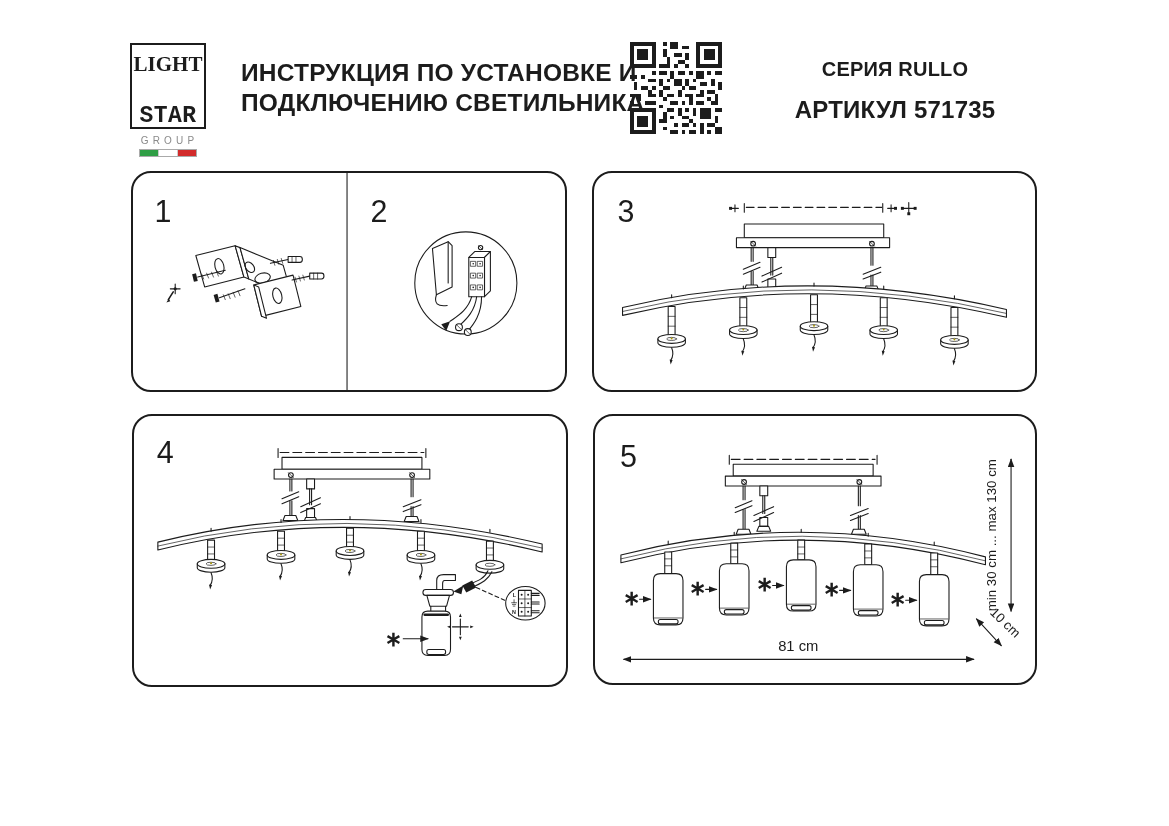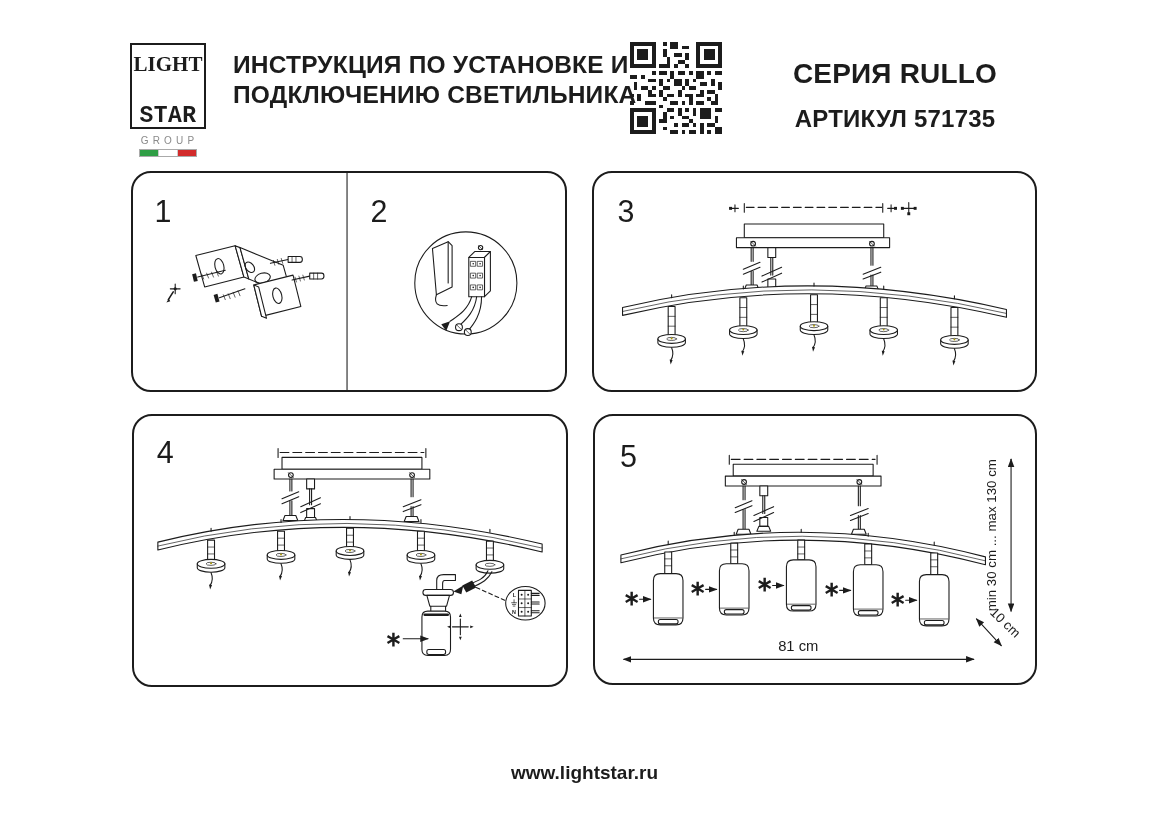--- a/index.html
+++ b/index.html
@@ -13,27 +13,27 @@
         line-height:20px;margin-top:9px;letter-spacing:0px;}
   .logo-word2{font-family:Liberation Mono, monospace;font-weight:700;font-size:23px;
         line-height:21px;letter-spacing:0.5px;margin-top:32px;}
   .logo-word3{font-size:10px;letter-spacing:4.2px;color:#8a8a8a;margin-top:8px;text-indent:3px;}
   .logo-flag{display:flex;width:56px;height:6px;margin:3px auto 0;border:1px solid #aaa;}
   .logo-flag span{flex:1;}
   .fg-green{background:#2f9e45;}
   .fg-white{background:#ffffff;border-left:1px solid #ccc;border-right:1px solid #ccc;}
   .fg-red{background:#d22b2b;}
 
-  .title{position:absolute;left:233px;top:50px;margin:0;font-size:24.5px;font-weight:700;
+  .title{position:absolute;left:233px;top:50px;margin:8px;font-size:24.5px;font-weight:700;
          line-height:30px;letter-spacing:0.2px;color:#1c1c1c;}
 
   .qr{position:absolute;left:630px;top:42px;width:92px;height:93px;}
 
   .product{position:absolute;left:780px;top:58px;width:230px;text-align:center;}
-  .series{font-size:28px;font-weight:700;letter-spacing:0.2px;}
+  .series{font-size:20px;font-weight:700;letter-spacing:0.2px;}
   .article{font-size:24px;font-weight:700;margin-top:15px;letter-spacing:0.2px;}
 
   
   .panel{position:absolute;border:2px solid #1c1c1c;border-radius:20px;box-sizing:border-box;background:#fff;}
   .panel svg{position:absolute;left:0;top:0;width:100%;height:100%;}
   .p12{left:131px;top:171px;width:436px;height:221px;}
   .p3 {left:592px;top:171px;width:445px;height:221px;}
   .p4 {left:132px;top:414px;width:436px;height:273px;}
   .p5 {left:593px;top:414px;width:444px;height:271px;}
 
@@ -527,15 +527,14 @@
         <path class="s" d="M28,247 H383" marker-start="url(#ar5)" marker-end="url(#ar5)"></path>
         <text class="dim" x="205" y="239" text-anchor="middle">81 cm</text>
         <path class="s" d="M421,44 V198" marker-start="url(#ar5)" marker-end="url(#ar5)"></path>
         <text class="dimv" x="406" y="121" text-anchor="middle" transform="rotate(-90 406 121)">min 30 cm ... max 130 cm</text>
         <path class="s" d="M386,206 L411,233" marker-start="url(#ar5)" marker-end="url(#ar5)"></path>
         <text class="dimv" x="412" y="213" text-anchor="middle" transform="rotate(44 412 213)">10 cm</text>
       </g>
     </svg>
   </div>
 
-  <p class="website">www.lightstar.ru</p>
 
 </div>
 
 </body></html>

